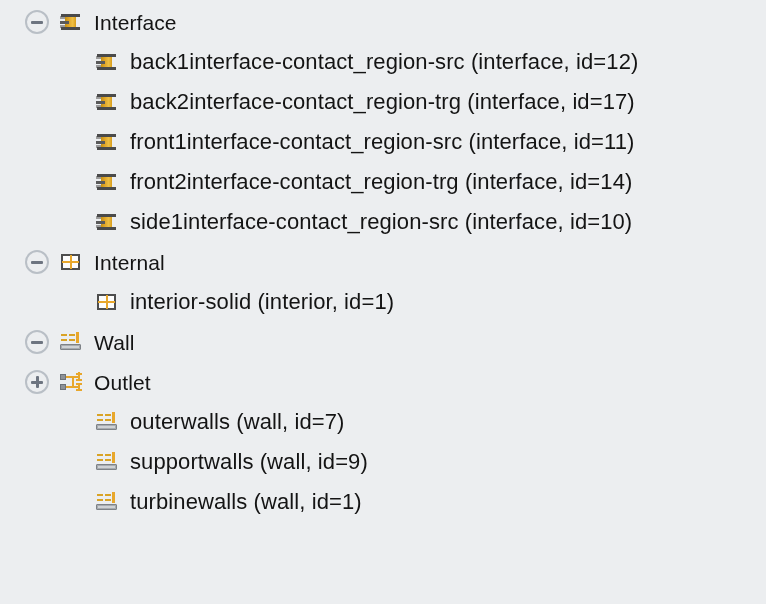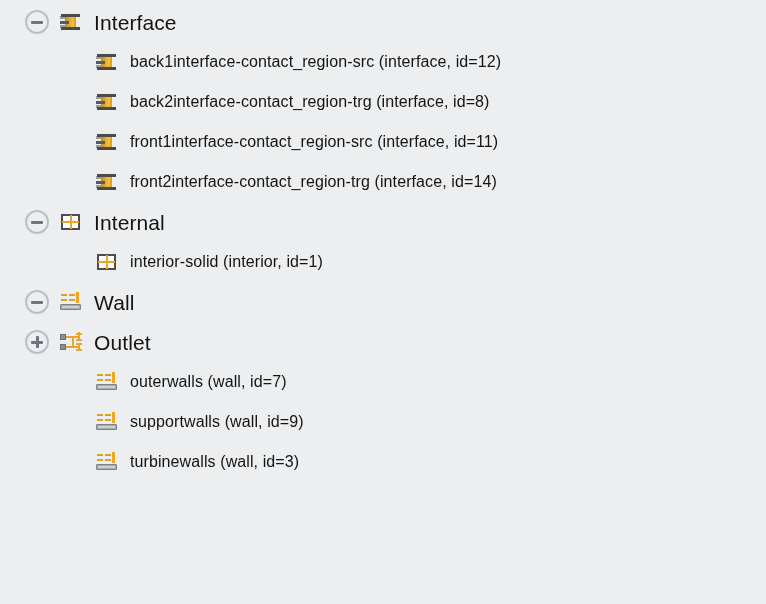--- a/index.html
+++ b/index.html
@@ -190,21 +190,21 @@
     box-sizing: border-box;
   }
   .ico-wall .w-bar-hl {
     position: absolute;
     left: 2px; top: 15px;
     width: 17px; height: 2px;
     background: #cfd2d5;
   }
 
   .label {
-    font-size: 16px;
+    font-size: 22px;
     color: #141414;
     white-space: nowrap;
     line-height: 1;
     letter-spacing: 0.1px;
   }
   .row.group .label { font-size: 21px; }
 </style>
 </head>
 <body>
 
@@ -236,21 +236,21 @@
     </div>
     <div class="row child">
       <span class="icon ico-interface">
         <span class="ifc-body"></span>
         <span class="ifc-tab"></span>
         <span class="ifc-tab2"></span>
         <span class="ifc-cap top"></span>
         <span class="ifc-cap mid"></span>
         <span class="ifc-cap bot"></span>
       </span>
-      <span class="label">back2interface-contact_region-trg (interface, id=8)</span>
+      <span class="label">back2interface-contact_region-trg (interface, id=17)</span>
     </div>
     <div class="row child">
       <span class="icon ico-interface">
         <span class="ifc-body"></span>
         <span class="ifc-tab"></span>
         <span class="ifc-tab2"></span>
         <span class="ifc-cap top"></span>
         <span class="ifc-cap mid"></span>
         <span class="ifc-cap bot"></span>
       </span>
@@ -259,20 +259,31 @@
     <div class="row child">
       <span class="icon ico-interface">
         <span class="ifc-body"></span>
         <span class="ifc-tab"></span>
         <span class="ifc-tab2"></span>
         <span class="ifc-cap top"></span>
         <span class="ifc-cap mid"></span>
         <span class="ifc-cap bot"></span>
       </span>
       <span class="label">front2interface-contact_region-trg (interface, id=14)</span>
+    </div>
+    <div class="row child">
+      <span class="icon ico-interface">
+        <span class="ifc-body"></span>
+        <span class="ifc-tab"></span>
+        <span class="ifc-tab2"></span>
+        <span class="ifc-cap top"></span>
+        <span class="ifc-cap mid"></span>
+        <span class="ifc-cap bot"></span>
+      </span>
+      <span class="label">side1interface-contact_region-src (interface, id=10)</span>
     </div>
     <div class="row group">
       <div class="toggle">
         <span class="bar-h"></span>
       </div>
       <span class="icon ico-interior">
         <span class="int-frame"></span>
         <span class="int-v"></span>
         <span class="int-h"></span>
       </span>
@@ -348,15 +359,15 @@
     <div class="row child">
       <span class="icon ico-wall">
         <span class="w-dash d1"></span>
         <span class="w-dash d2"></span>
         <span class="w-dash d3"></span>
         <span class="w-dash d4"></span>
         <span class="w-vert"></span>
         <span class="w-bar"></span>
         <span class="w-bar-hl"></span>
       </span>
-      <span class="label">turbinewalls (wall, id=3)</span>
+      <span class="label">turbinewalls (wall, id=1)</span>
     </div>
   </div>
 
 </body></html>

